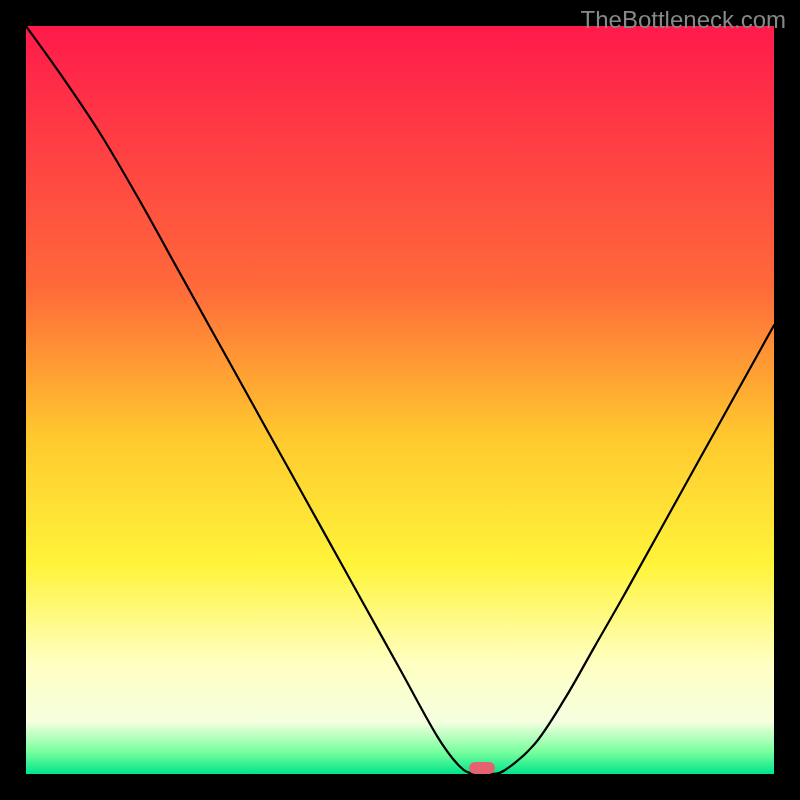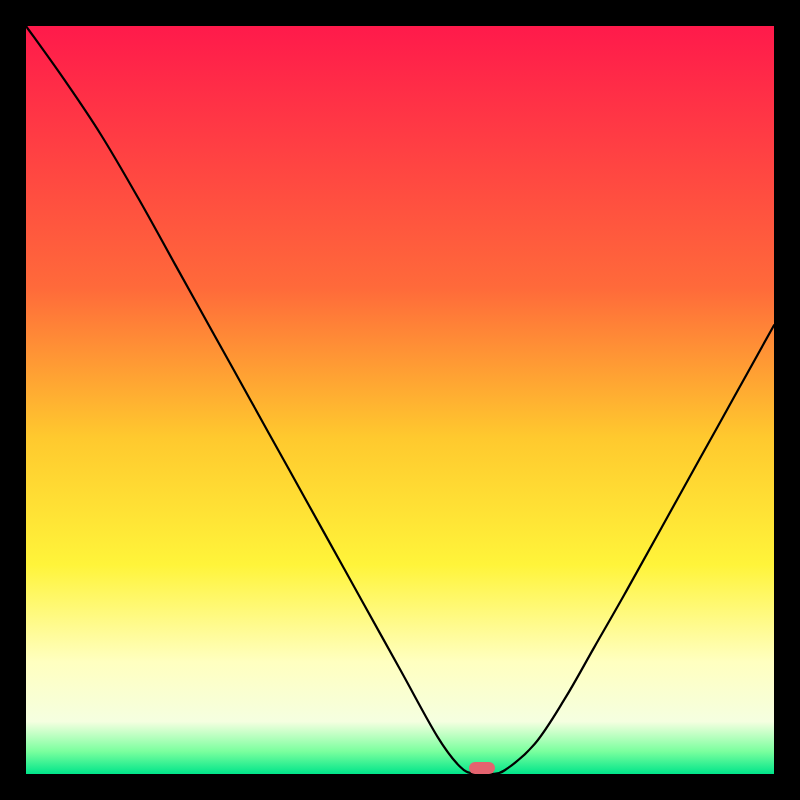--- a/index.html
+++ b/index.html
@@ -8,20 +8,21 @@
   .watermark { position: absolute; top: 6px; right: 14px; color: #888; font-size: 24px; font-weight: 500; z-index: 10; }
   .plot-area { position: absolute; left: 26px; top: 26px; width: 748px; height: 748px; }
   .gradient-bg { position: absolute; left: 0; top: 0; width: 100%; height: 100%; }
   svg.curve { position: absolute; left: 0; top: 0; width: 100%; height: 100%; pointer-events: none; }
   .marker { position: absolute; border-radius: 6px; }
 </style>
 </head>
 <body>
 
 <div class="chart-container">
+  <div class="watermark">TheBottleneck.com</div>
   <div class="plot-area">
     <svg class="gradient-bg" viewBox="0 0 748 748" preserveAspectRatio="none">
       <defs>
         <linearGradient id="bgGrad" x1="0" y1="0" x2="0" y2="1">
             <stop offset="0%" stop-color="#ff1a4b"></stop>
             <stop offset="35%" stop-color="#ff6a3a"></stop>
             <stop offset="55%" stop-color="#ffc92e"></stop>
             <stop offset="72%" stop-color="#fff43a"></stop>
             <stop offset="85%" stop-color="#ffffc0"></stop>
             <stop offset="93%" stop-color="#f5ffe0"></stop>

